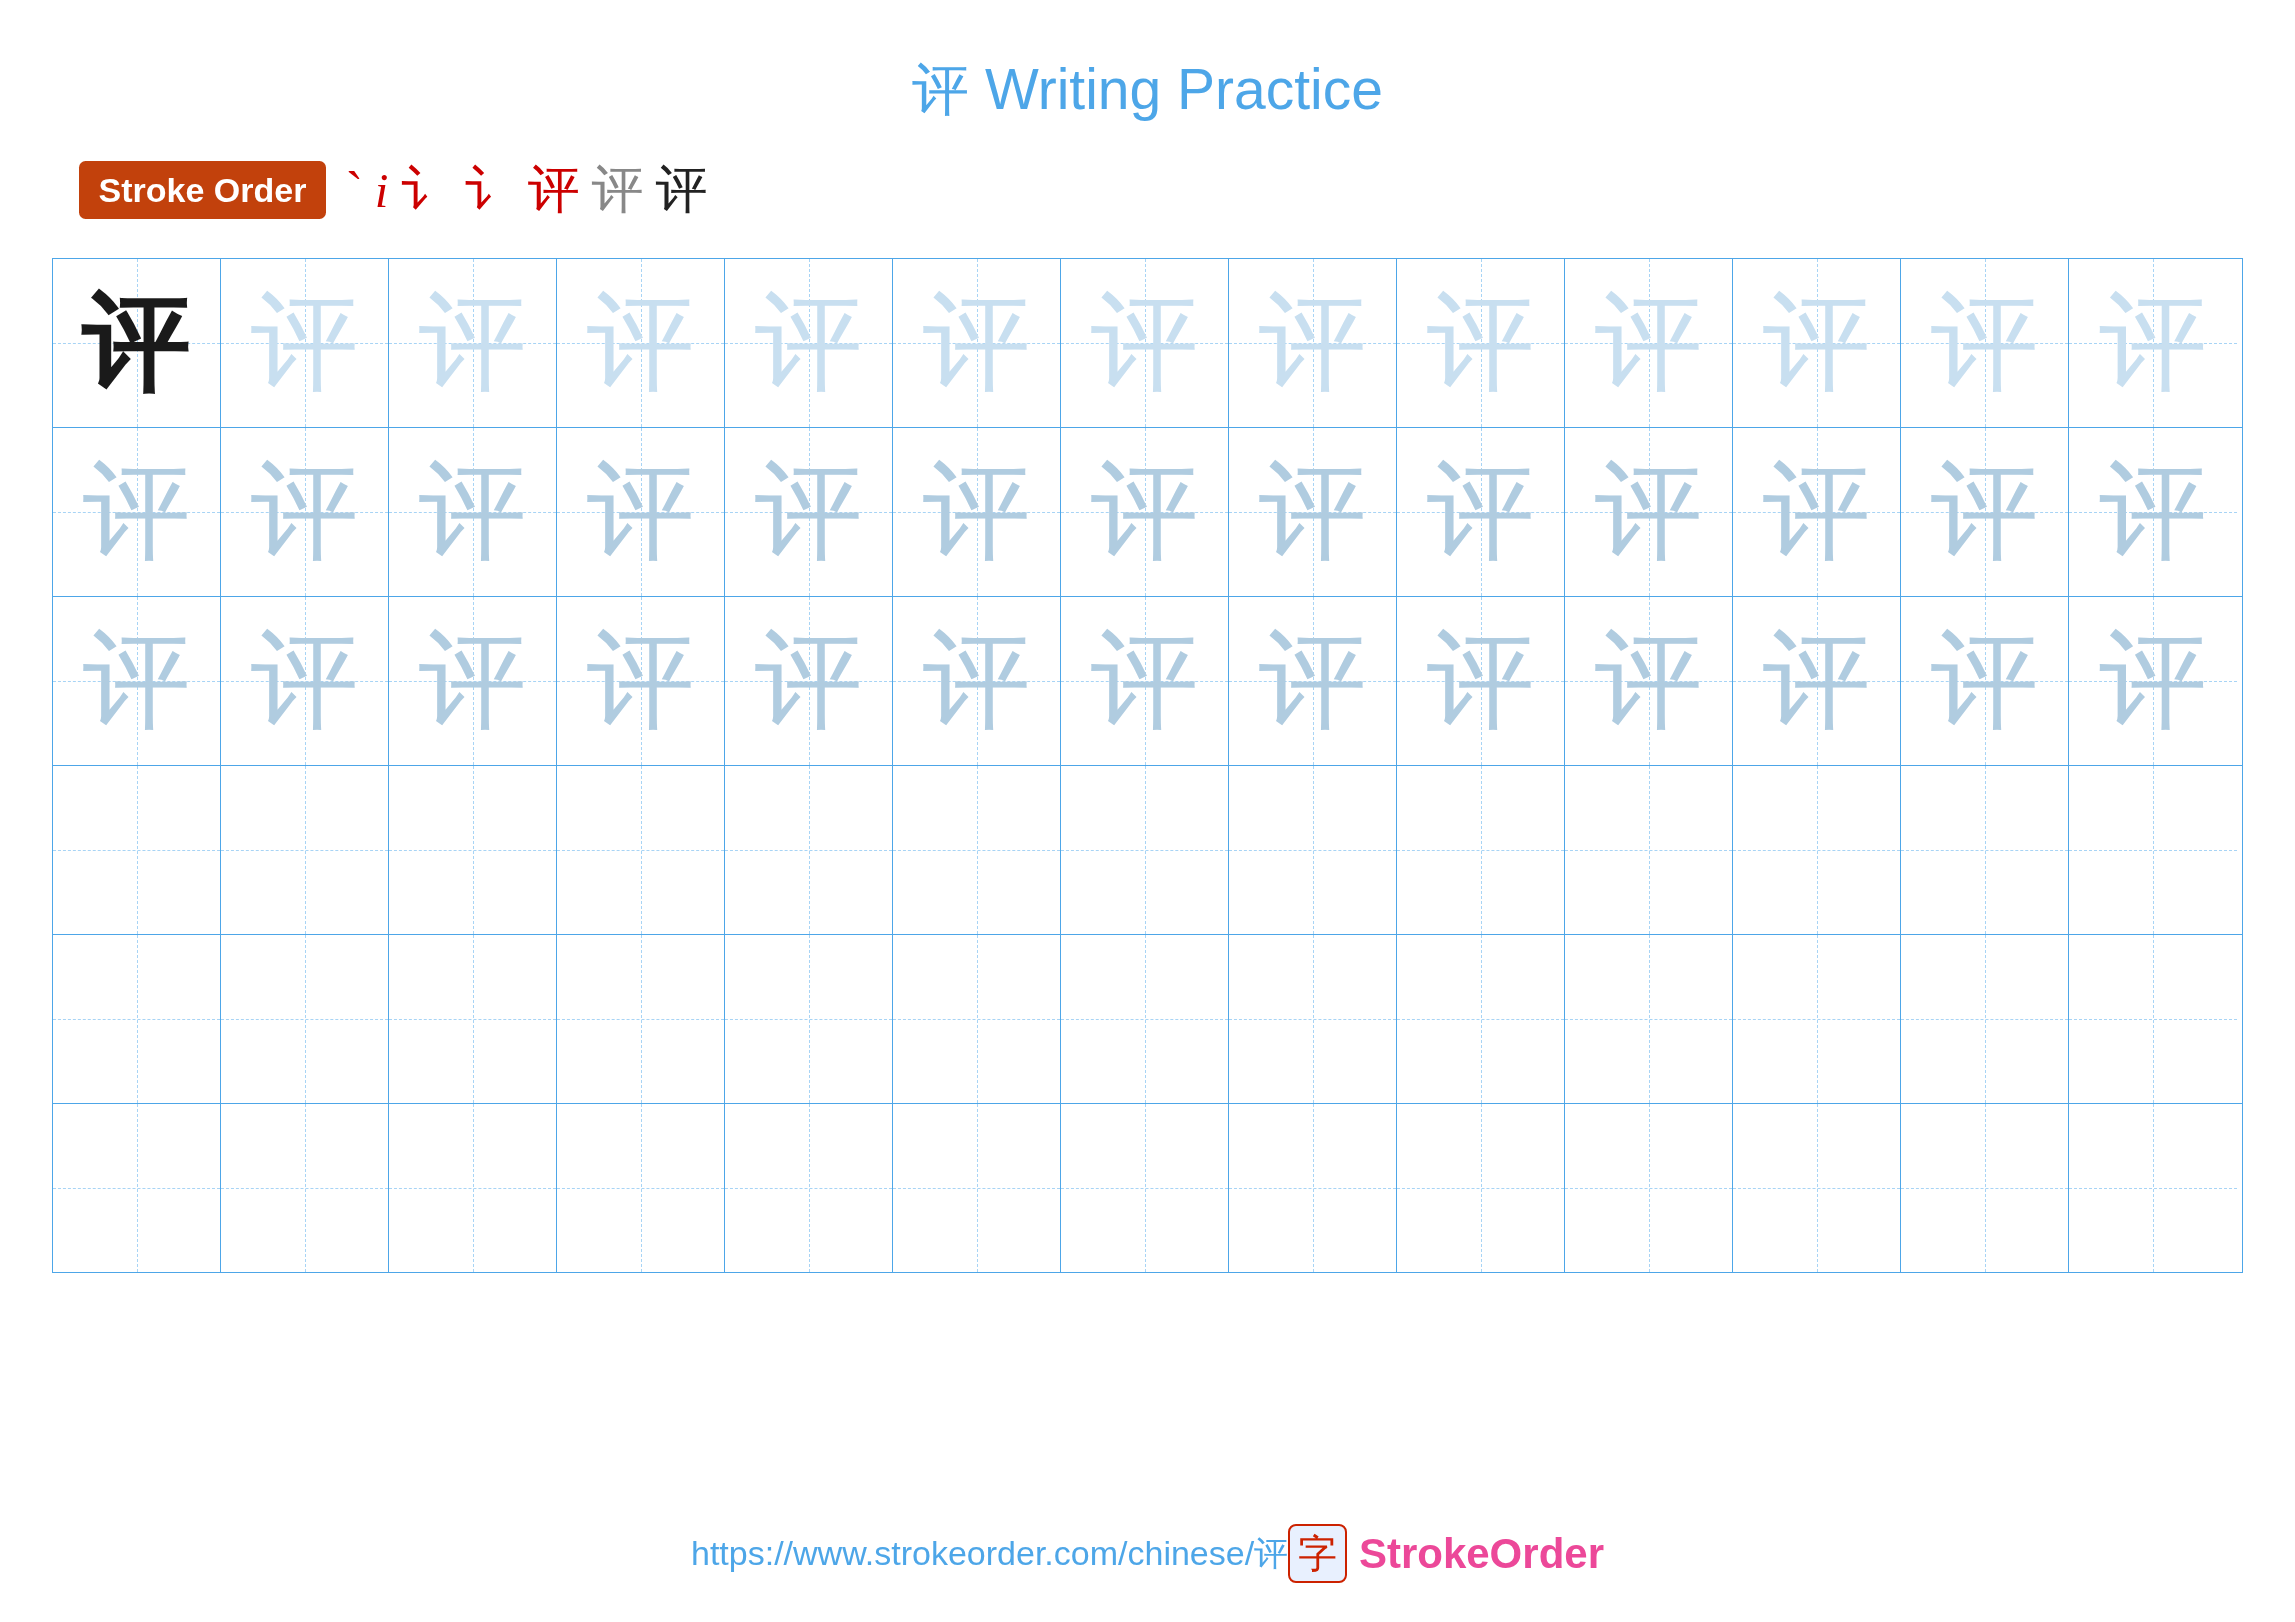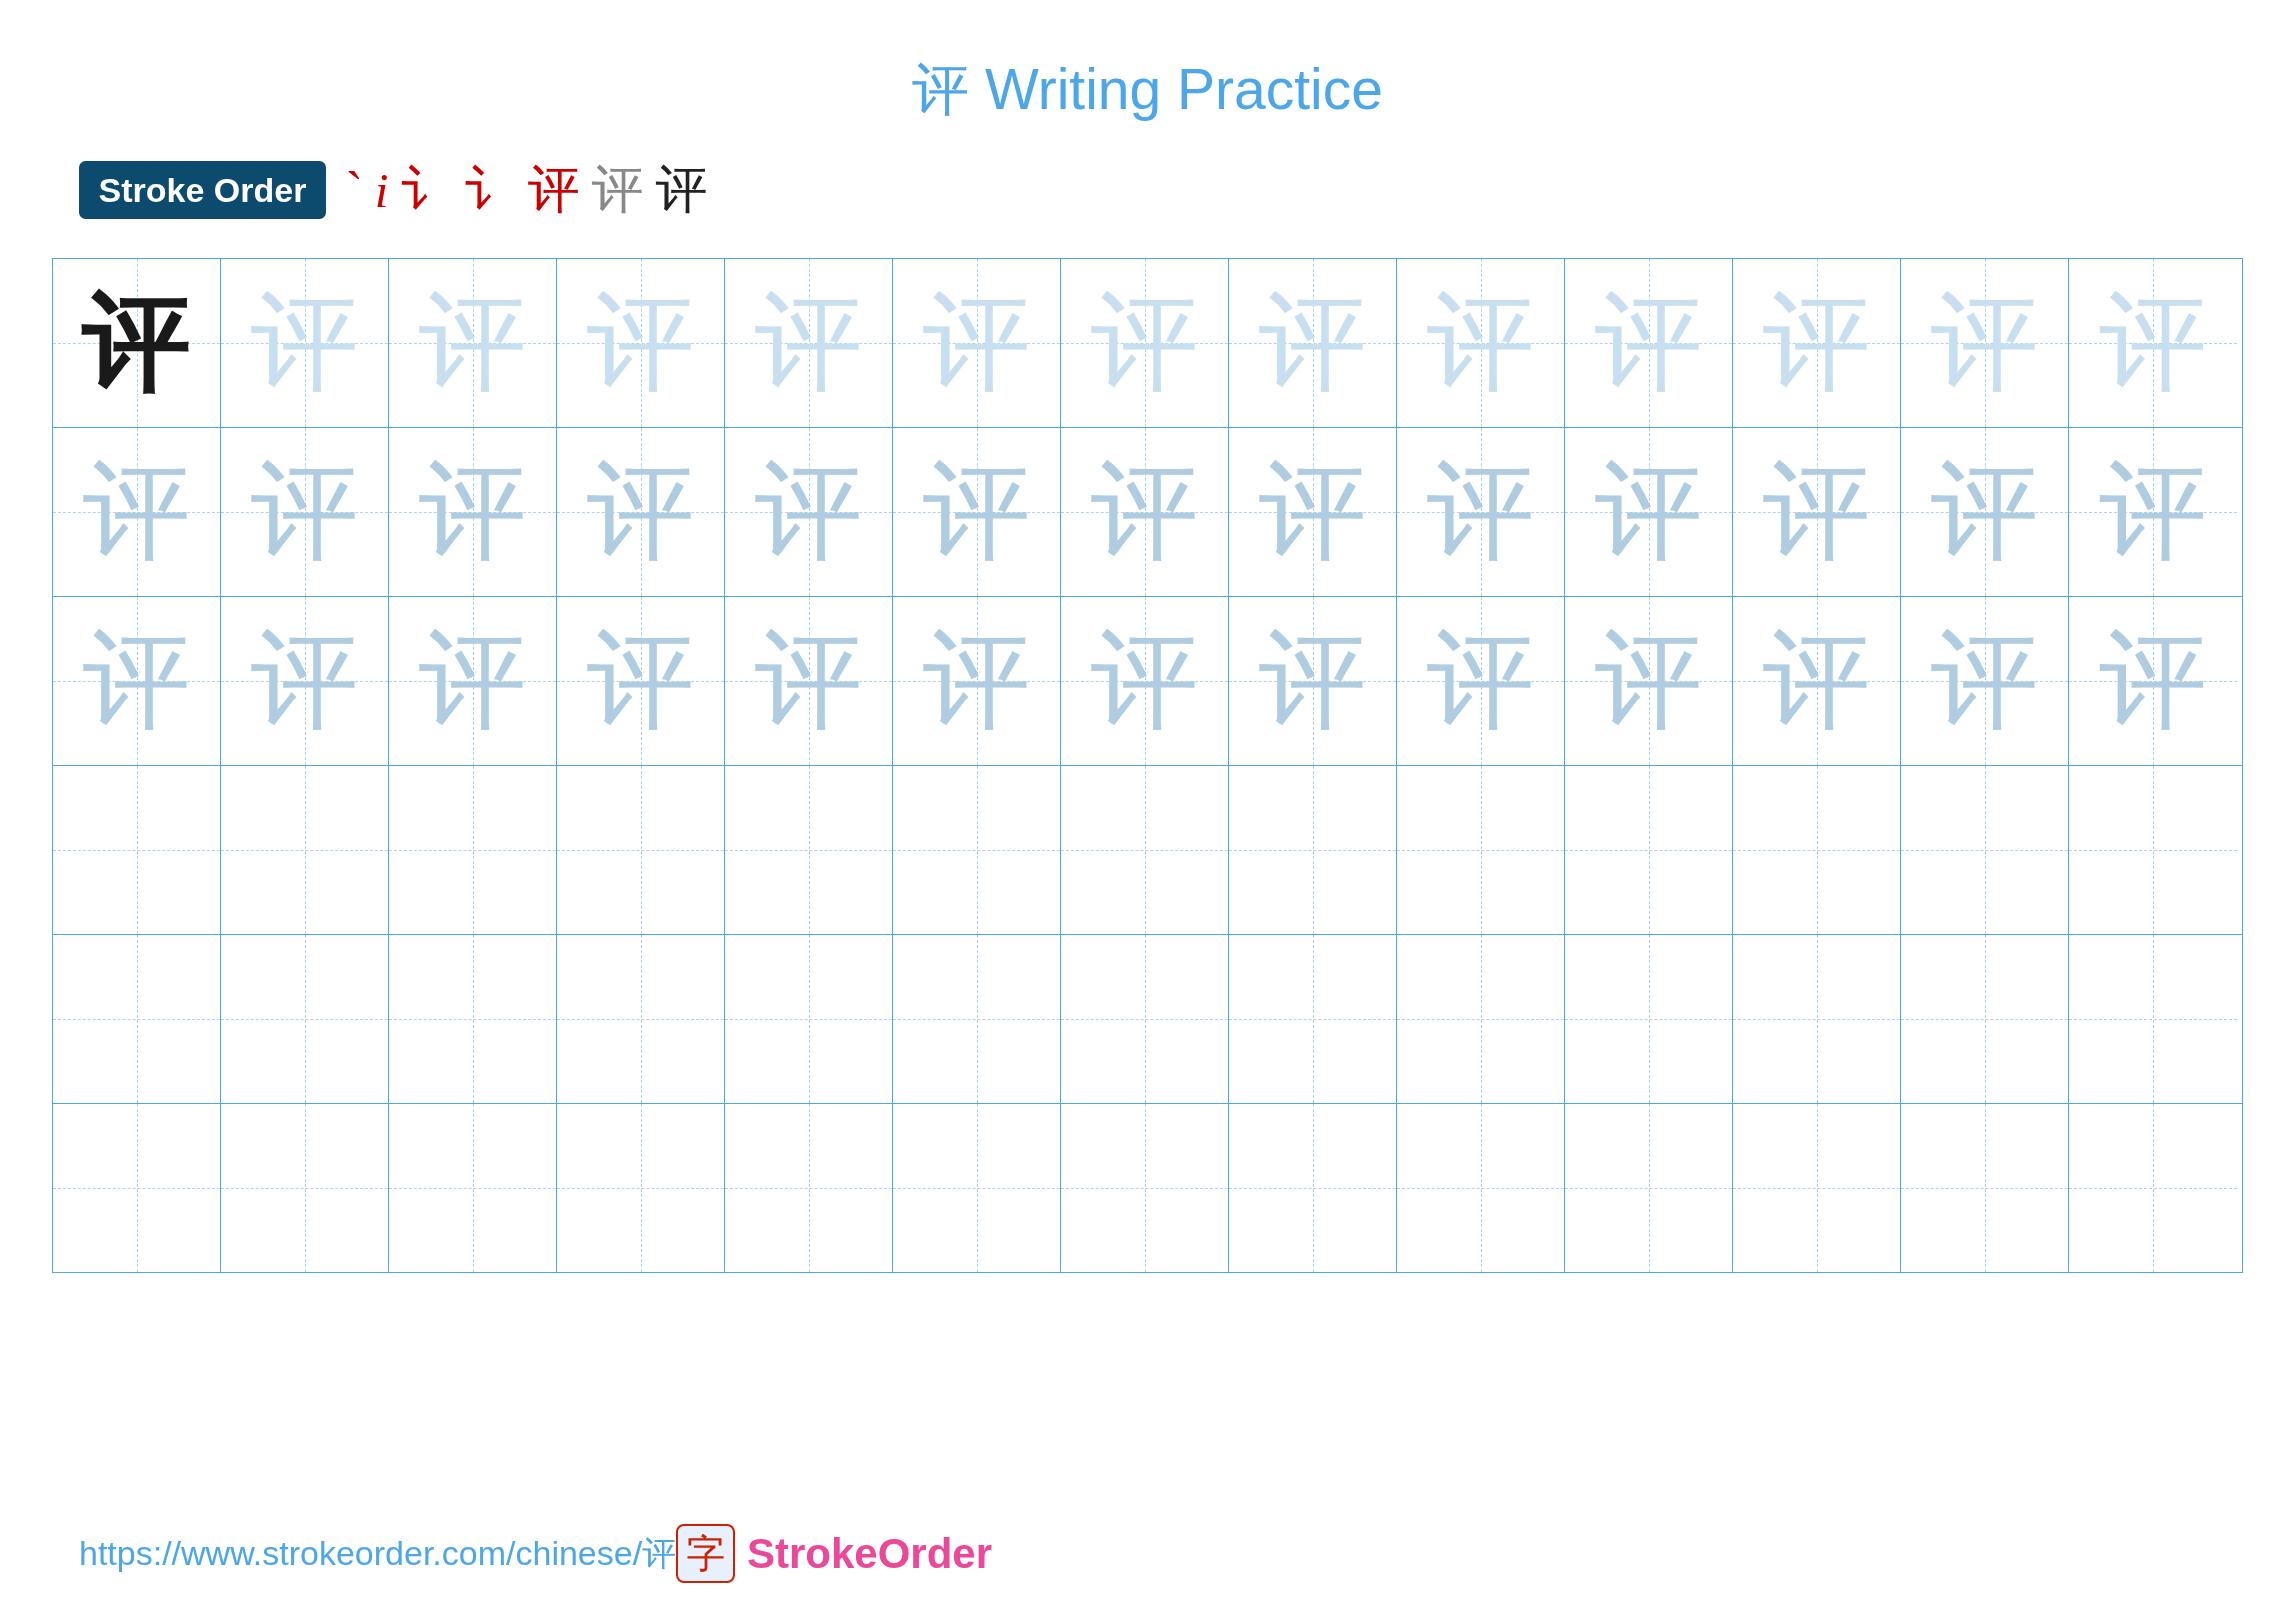--- a/index.html
+++ b/index.html
@@ -26,21 +26,21 @@
 
     .stroke-order-section {
       display: flex;
       align-items: center;
       padding-left: 79px;
       padding-bottom: 33px;
       gap: 19.6px;
     }
 
     .stroke-order-badge {
-      background: #0c4a6e;
+      background: #c2410c;
       color: white;
       font-size: 34px;
       font-weight: bold;
       padding: 9.2px 19.6px;
       border-radius: 6.5px;
     }
 
     .stroke-sequence {
       display: flex;
       align-items: center;
@@ -128,21 +128,21 @@
       color: #b0cce0;
     }
 
     
     .footer {
       position: absolute;
       bottom: 39px;
       left: 79px;
       right: 79px;
       display: flex;
-      justify-content: flex-start;
+      justify-content: center;
       align-items: center;
     }
 
     .footer-url {
       font-size: 34px;
       color: #4da6e8;
     }
 
     .footer-brand {
       display: flex;

